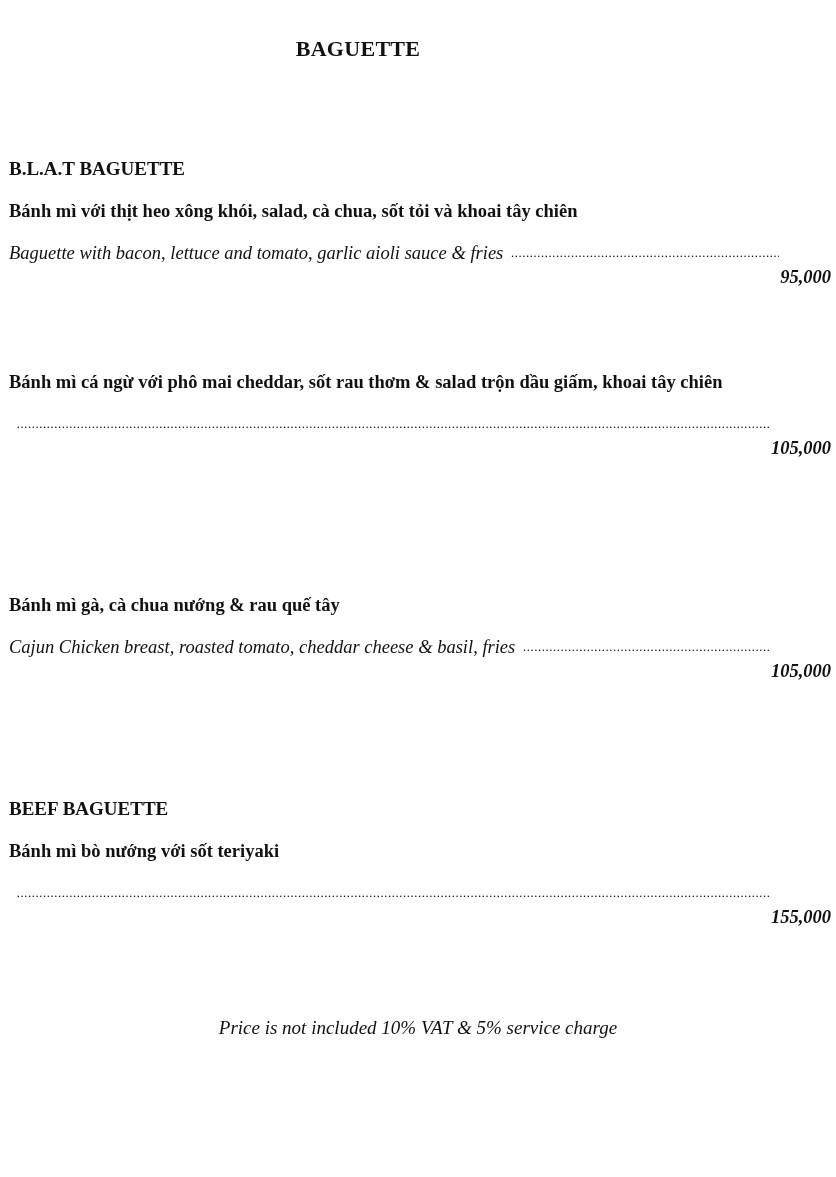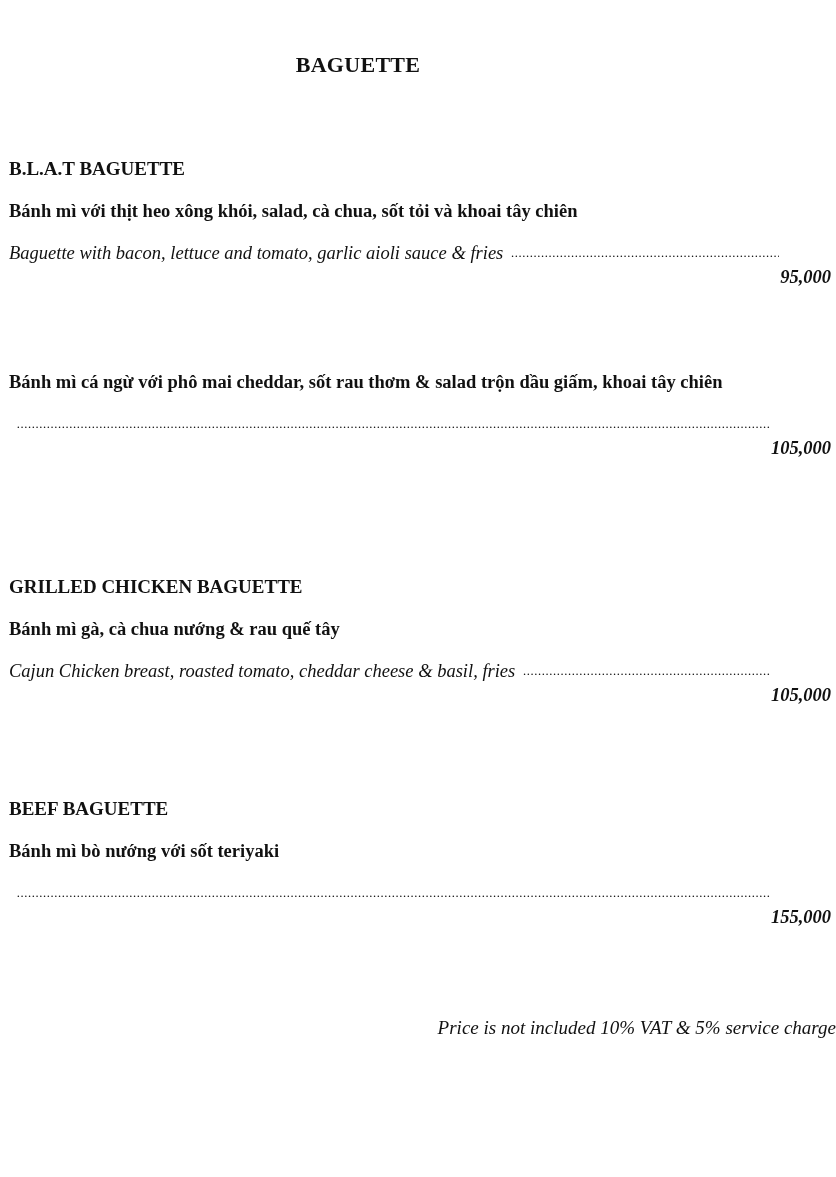--- a/index.html
+++ b/index.html
@@ -1,29 +1,29 @@
 <!DOCTYPE html>
 <html><head>
 <meta charset="utf-8">
 <style>
   html, body { margin: 0; padding: 0; background: #ffffff; }
   body { width: 836px; height: 1177px; position: relative; overflow: hidden; color: #111111;
          font-family: "Liberation Serif", serif; }
-  .title { position: absolute; top: 52px; left: 0; width: 716px; text-align: center;
+  .title { position: absolute; top: 36px; left: 0; width: 716px; text-align: center;
            font-weight: bold; font-size: 22px; letter-spacing: 0.3px; }
   .item { position: absolute; left: 9px; width: 822px; }
   .name { font-weight: bold; font-size: 19px; height: 24px; line-height: 24px; white-space: nowrap; }
   .vn { font-weight: bold; font-size: 18.5px; margin-top: 18px; height: 24px; line-height: 24px; white-space: nowrap; }
   .en-row { display: flex; align-items: center; margin-top: 18px; height: 24px; line-height: 24px; }
   .en { font-style: italic; font-size: 18.5px; white-space: nowrap; }
   .dots { flex: 1; overflow: hidden; white-space: nowrap; font-size: 13px; font-style: italic;
           margin: 0 1px 0 8px; letter-spacing: 0.5px; }
   .dots::before { content: "................................................................................................................................................................................................................................"; }
   .price { font-weight: bold; font-style: italic; font-size: 18.5px; white-space: nowrap; margin-top: 48px; }
-  .note { position: absolute; top: 1017px; left: 0; width: 836px; text-align: right;
+  .note { position: absolute; top: 1017px; left: 0; width: 836px; text-align: center;
           font-style: italic; font-size: 19px; }
 </style>
 </head>
 <body>
 
 <div class="title">BAGUETTE</div>
 
 <div class="item" style="top:157px">
   <div class="name">B.L.A.T BAGUETTE</div>
   <div class="vn">Bánh mì với thịt heo xông khói, salad, cà chua, sốt tỏi và khoai tây chiên</div>
@@ -36,21 +36,20 @@
 
 <div class="item" style="top:352px">
   <div class="vn">Bánh mì cá ngừ với phô mai cheddar, sốt rau thơm &amp; salad trộn dầu giấm, khoai tây chiên</div>
   <div class="en-row">
     <span class="dots"></span>
     <span class="price">105,000</span>
   </div>
 </div>
 
 <div class="item" style="top:575px">
-  <div class="name">GRILLED CHICKEN BAGUETTE</div>
   <div class="vn">Bánh mì gà, cà chua nướng &amp; rau quế tây</div>
   <div class="en-row">
     <span class="en">Cajun Chicken breast, roasted tomato, cheddar cheese &amp; basil, fries</span>
     <span class="dots"></span>
     <span class="price">105,000</span>
   </div>
 </div>
 
 <div class="item" style="top:797px">
   <div class="name">BEEF BAGUETTE</div>

